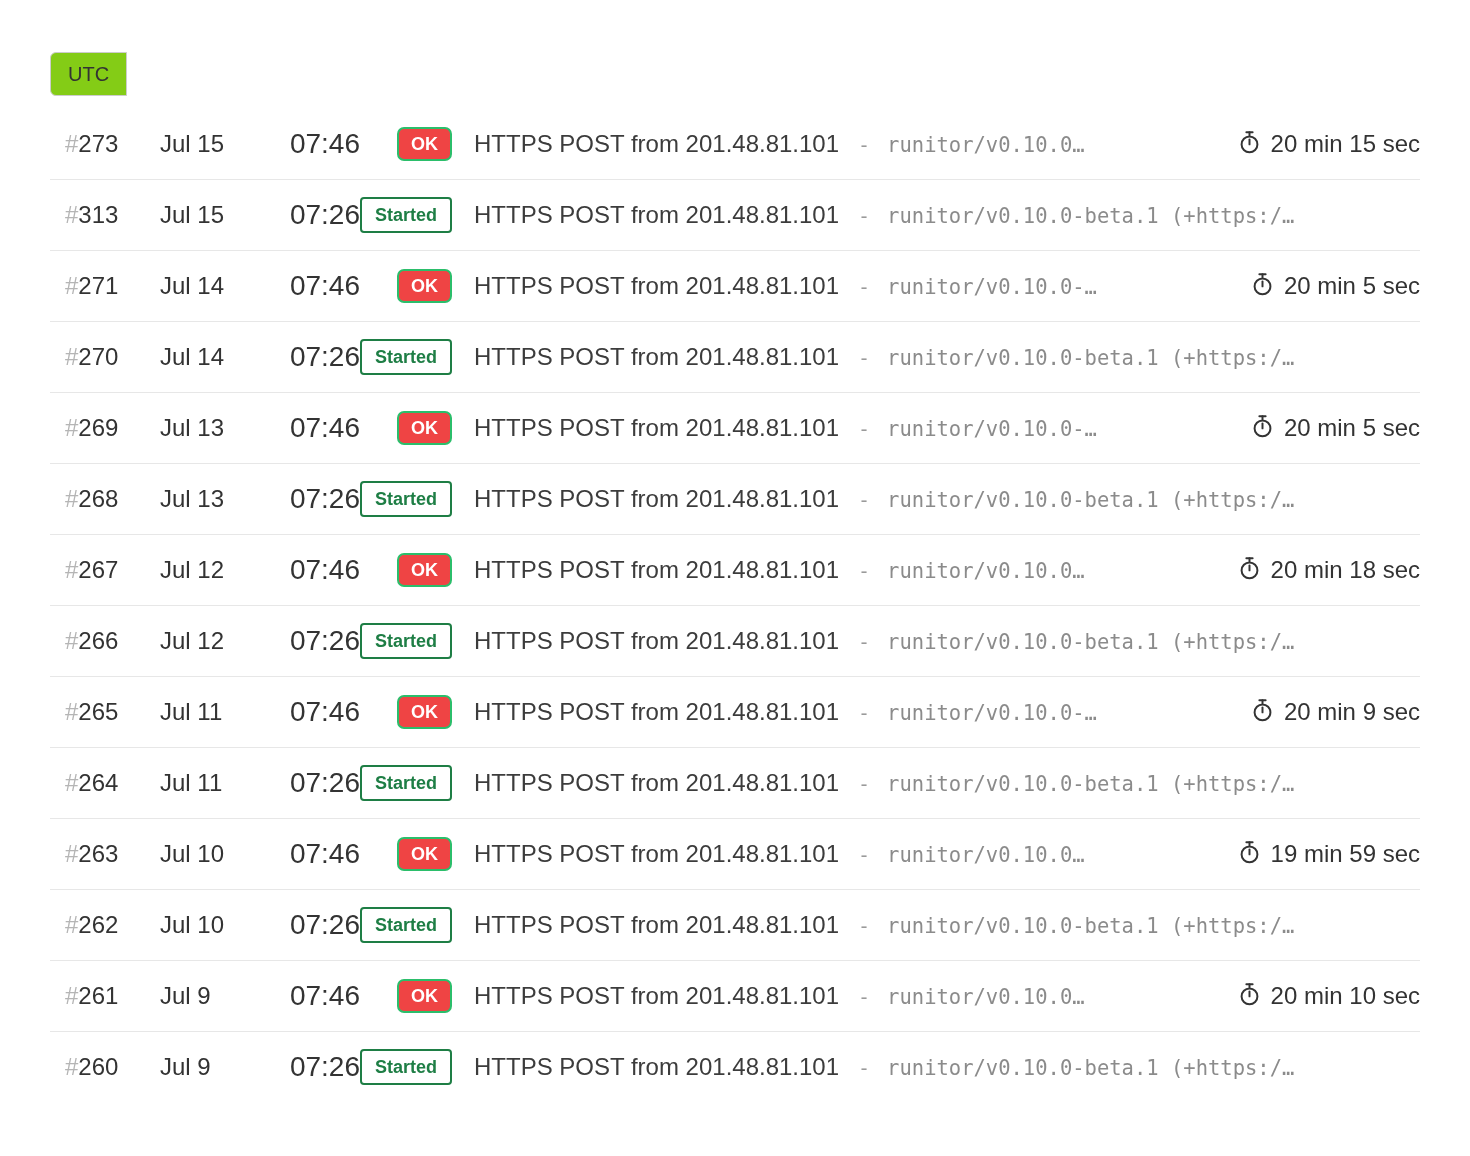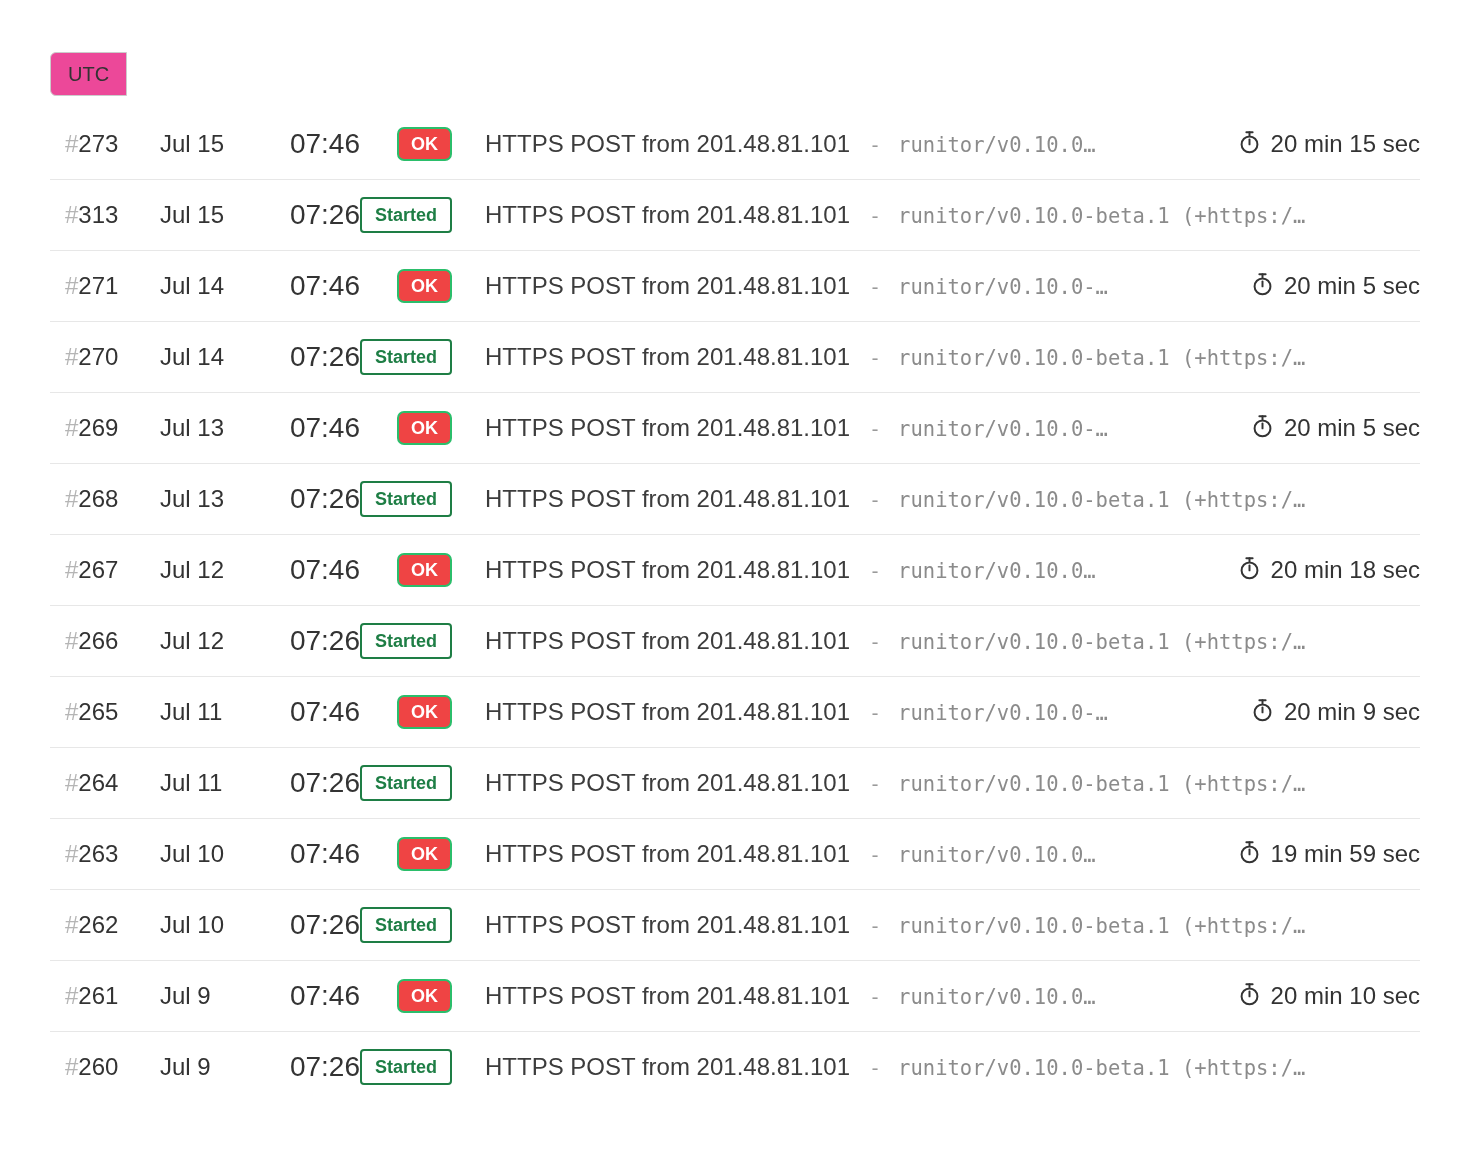--- a/index.html
+++ b/index.html
@@ -19,21 +19,21 @@
   }
   .title-block { display: flex; align-items: baseline; gap: 14px; }
   .page-title { font-size: 31px; font-weight: 400; color: #333; letter-spacing: 0.5px; }
   .page-subtitle { font-size: 21px; color: #8a8a8a; }
 
   
   .tz-toggle { display: flex; margin-top: 2px; }
   .tz-btn {
     font-family: "Liberation Sans", sans-serif;
     font-size: 20px; color: #333;
-    background: #ec4899;
+    background: #84cc16;
     border: 1px solid #cccccc;
     padding: 9px 17px;
     cursor: pointer;
     line-height: 1.2;
   }
   .tz-btn.utc { border-radius: 6px 0 0 6px; }
   .tz-btn.browser {
     border-radius: 0 6px 6px 0;
     margin-left: -1px;
     background: linear-gradient(#e9e9e9, #e1e1e1);
@@ -66,21 +66,21 @@
     padding: 6px 12px; border-radius: 7px;
   }
   .badge-started {
     background: #ffffff; color: #1e7e45;
     border: 2px solid #1e7e45;
     padding: 7px 13px; border-radius: 4px;
   }
 
   .col-desc {
     flex: 1; min-width: 0;
-    margin-left: 33px;
+    margin-left: 22px;
     display: flex; align-items: baseline;
     overflow: hidden;
   }
   .event-text { font-size: 24px; color: #3c3c3c; white-space: nowrap; flex: none; }
   .dash { font-family: "DejaVu Sans Mono", monospace; font-size: 20px; color: #9a9a9a; margin: 0 17px 0 19px; flex: none; }
   .agent-text {
     font-family: "DejaVu Sans Mono", monospace;
     font-size: 20.5px; color: #8b8b8b;
     white-space: nowrap; overflow: hidden;
     min-width: 0;

